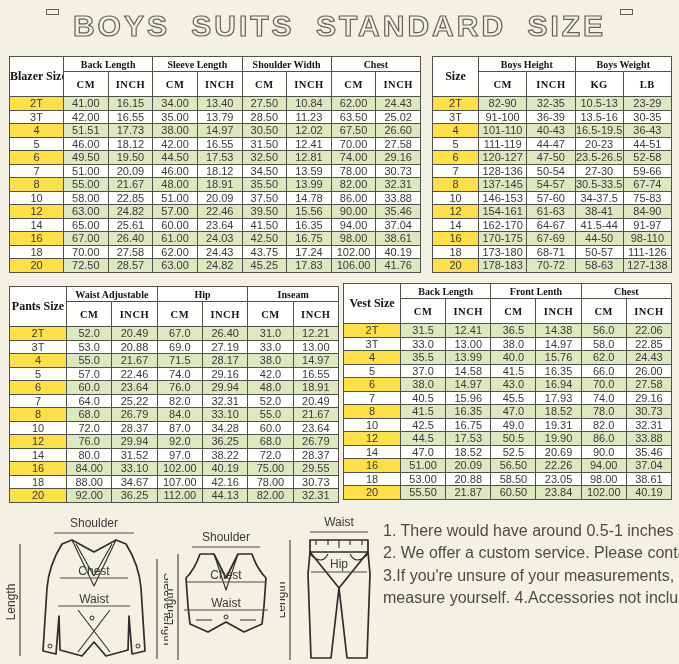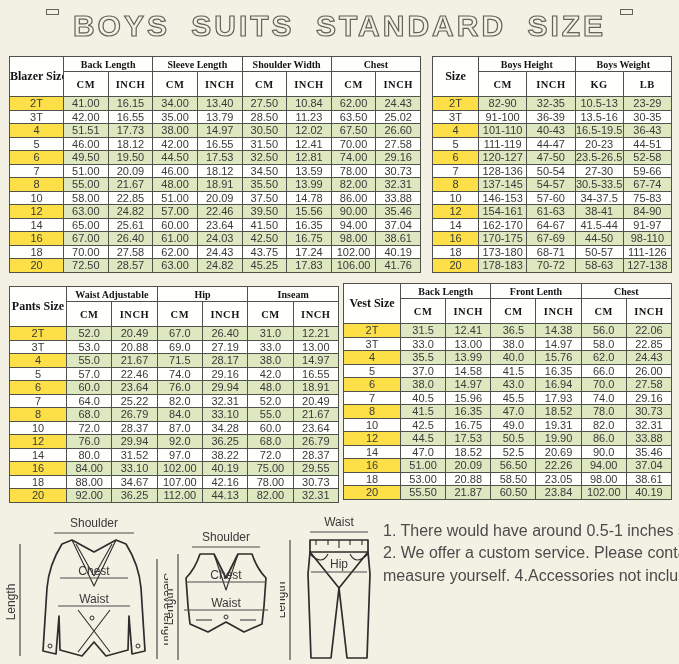--- a/index.html
+++ b/index.html
@@ -679,14 +679,15 @@
     <path class="garment-thin" d="M30,40 Q42,52 48,40 M88,40 Q76,52 70,40"></path>
     <line class="mline" x1="31" y1="58" x2="87" y2="58"></line>
     <text class="dlabel" x="59" y="54" text-anchor="middle">Hip</text>
   </svg>
 
 </div>
 
 <div id="notes">
   <div class="note-line">1. There would have around 0.5-1 inches size</div>
   <div class="note-line">2. We offer a custom service. Please contact us via</div>
+  <div class="note-line">3.If you're unsure of your measurements,</div>
   <div class="note-line">measure yourself. 4.Accessories not included.</div>
 </div>
 
 </body></html>

